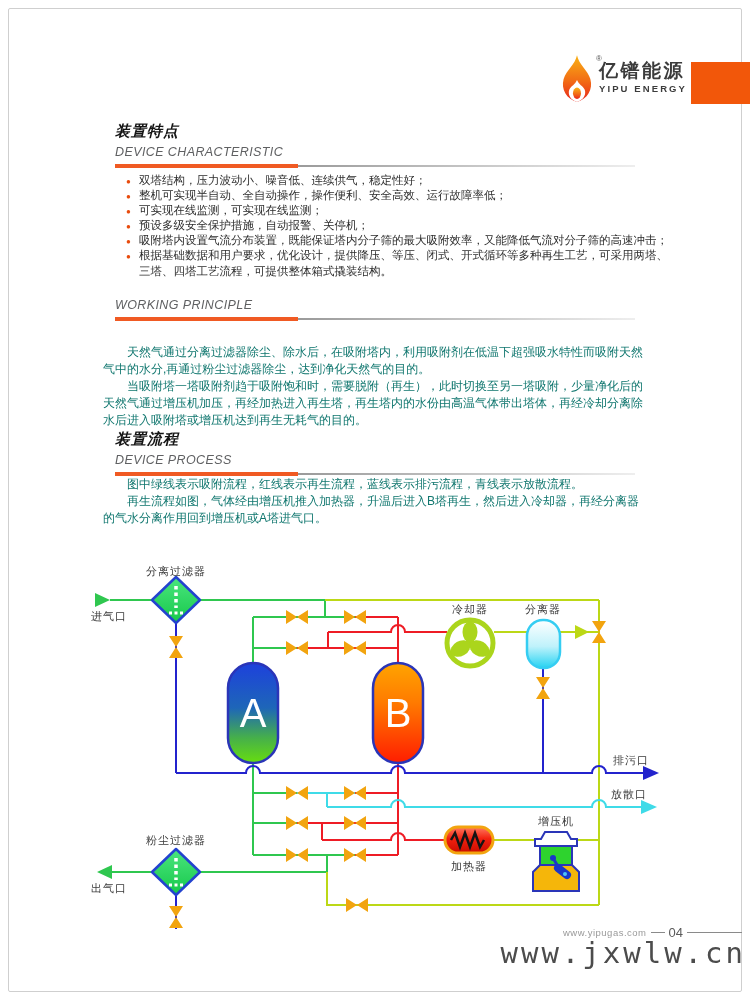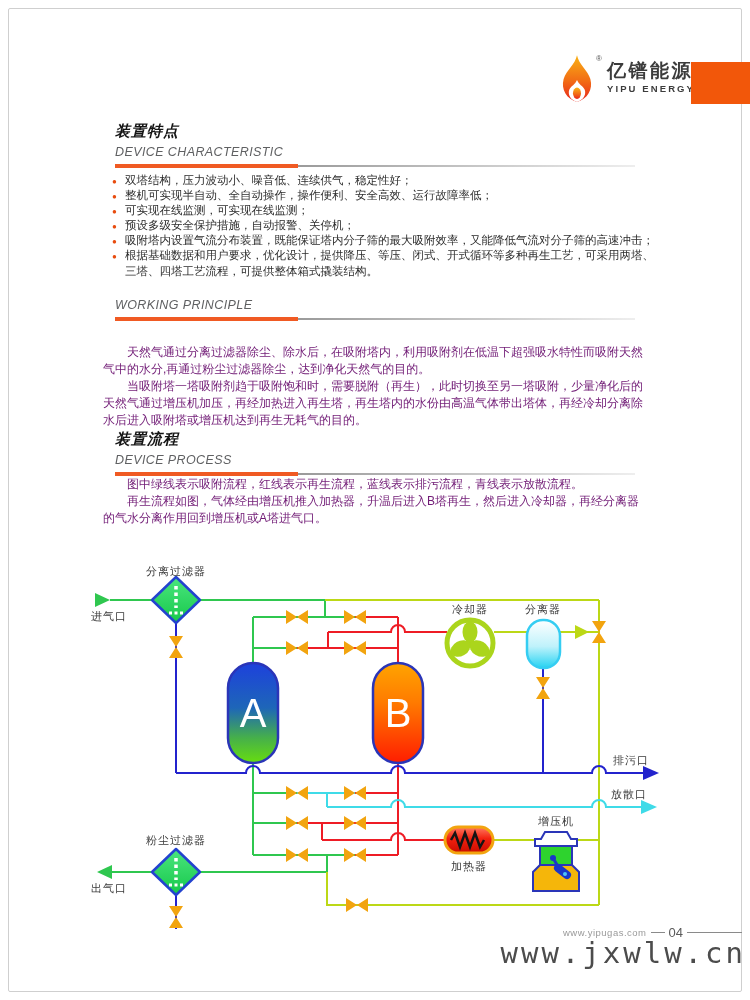--- a/index.html
+++ b/index.html
@@ -2,40 +2,40 @@
 <html><head>
 <meta charset="utf-8">
 <style>
   html,body{margin:0;padding:0;background:#fff;}
   .page{position:relative;width:750px;height:1000px;background:#fff;overflow:hidden;
         font-family:"Liberation Sans",sans-serif;color:#2e2e2e;}
   .frame{position:absolute;left:8px;top:8px;right:8px;bottom:8px;border:1px solid #cfcfcf;border-radius:2px;}
 
   
   .logo{position:absolute;left:556px;top:54px;display:flex;align-items:flex-start;}
-  .brand{margin-left:9px;padding-top:6px;}
+  .brand{margin-left:1px;padding-top:6px;}
   .brand-cn{font-size:19px;font-weight:bold;letter-spacing:2.5px;color:#3c3c3c;line-height:22px;}
   .brand-en{font-size:9.5px;font-weight:bold;letter-spacing:2.1px;color:#3c3c3c;margin-top:1px;}
   .reg{position:absolute;left:40px;top:0px;font-size:8px;color:#555;}
   .orange-block{position:absolute;top:62px;right:0;width:59px;height:42px;background:#f2570a;}
 
   
   .section{position:absolute;left:115px;width:520px;}
   .sec-cn{font-size:15px;font-weight:bold;font-style:italic;color:#141414;letter-spacing:1px;line-height:17px;font-family:Liberation Mono, monospace;}
   .sec-en{font-size:12.5px;font-style:italic;color:#5f6062;letter-spacing:.4px;margin-top:4px;line-height:14px;}
   .sec-bar{display:flex;align-items:center;margin-top:5px;}
   .bar-orange{width:183px;height:3.5px;background:#f05a23;}
   .bar-gray{flex:1;height:1.5px;background:linear-gradient(to right,#9a9a9a,#eeeeee);}
 
   
-  .features-list{position:absolute;left:112px;top:173px;width:545px;list-style:none;margin:0;padding:0;
+  .features-list{position:absolute;left:126px;top:173px;width:545px;list-style:none;margin:0;padding:0;
                  font-size:11.5px;line-height:15.1px;color:#2d2d2d;}
   .features-list li{position:relative;padding-left:13px;}
   .features-list li::before{content:"●";position:absolute;left:0;top:1px;font-size:8px;color:#e84c0e;}
-  .paragraphs{position:absolute;left:103px;width:546px;font-size:12px;line-height:17px;color:#701a75;}
+  .paragraphs{position:absolute;left:103px;width:546px;font-size:12px;line-height:17px;color:#0f766e;}
   .paragraphs p{margin:0;text-indent:2em;}
 
   
   .diagram{position:absolute;left:85px;top:555px;}
   .pipe{fill:none;stroke-width:2;}
   .pg{stroke:#2fc74f}.pr{stroke:#ee1c25}.pb{stroke:#2323cd}.pc{stroke:#3fdbe8}.py{stroke:#bcd816}
   .lbl{font-size:11px;fill:#3a3a3a;letter-spacing:1px;font-family:"Liberation Sans",sans-serif;}
   .tankletter{font-size:40px;fill:#ffffff;font-family:"Liberation Sans",sans-serif;}
 
   

